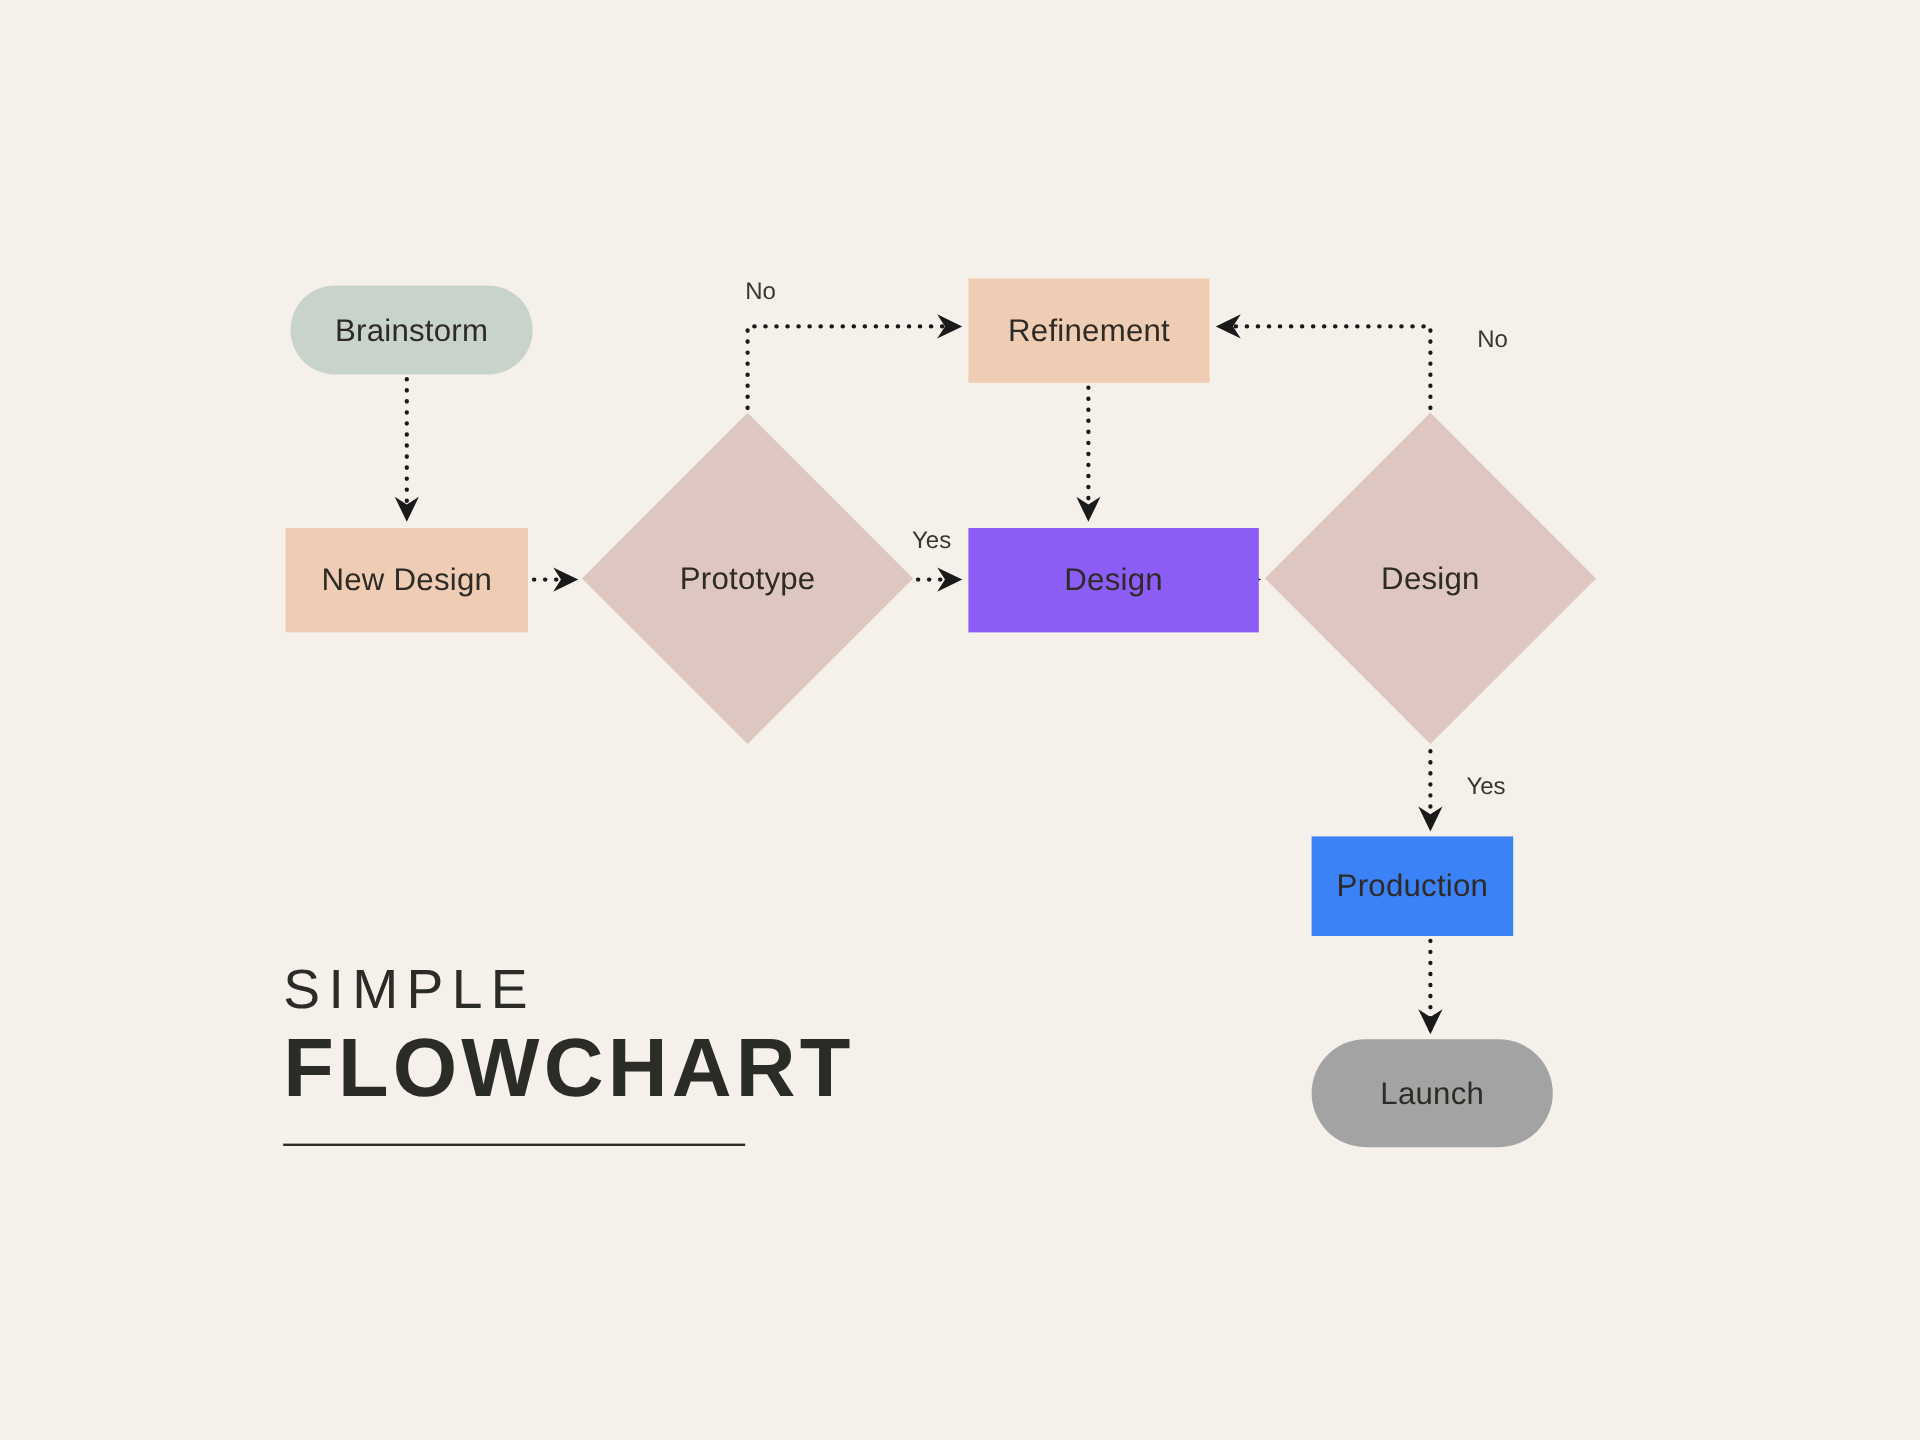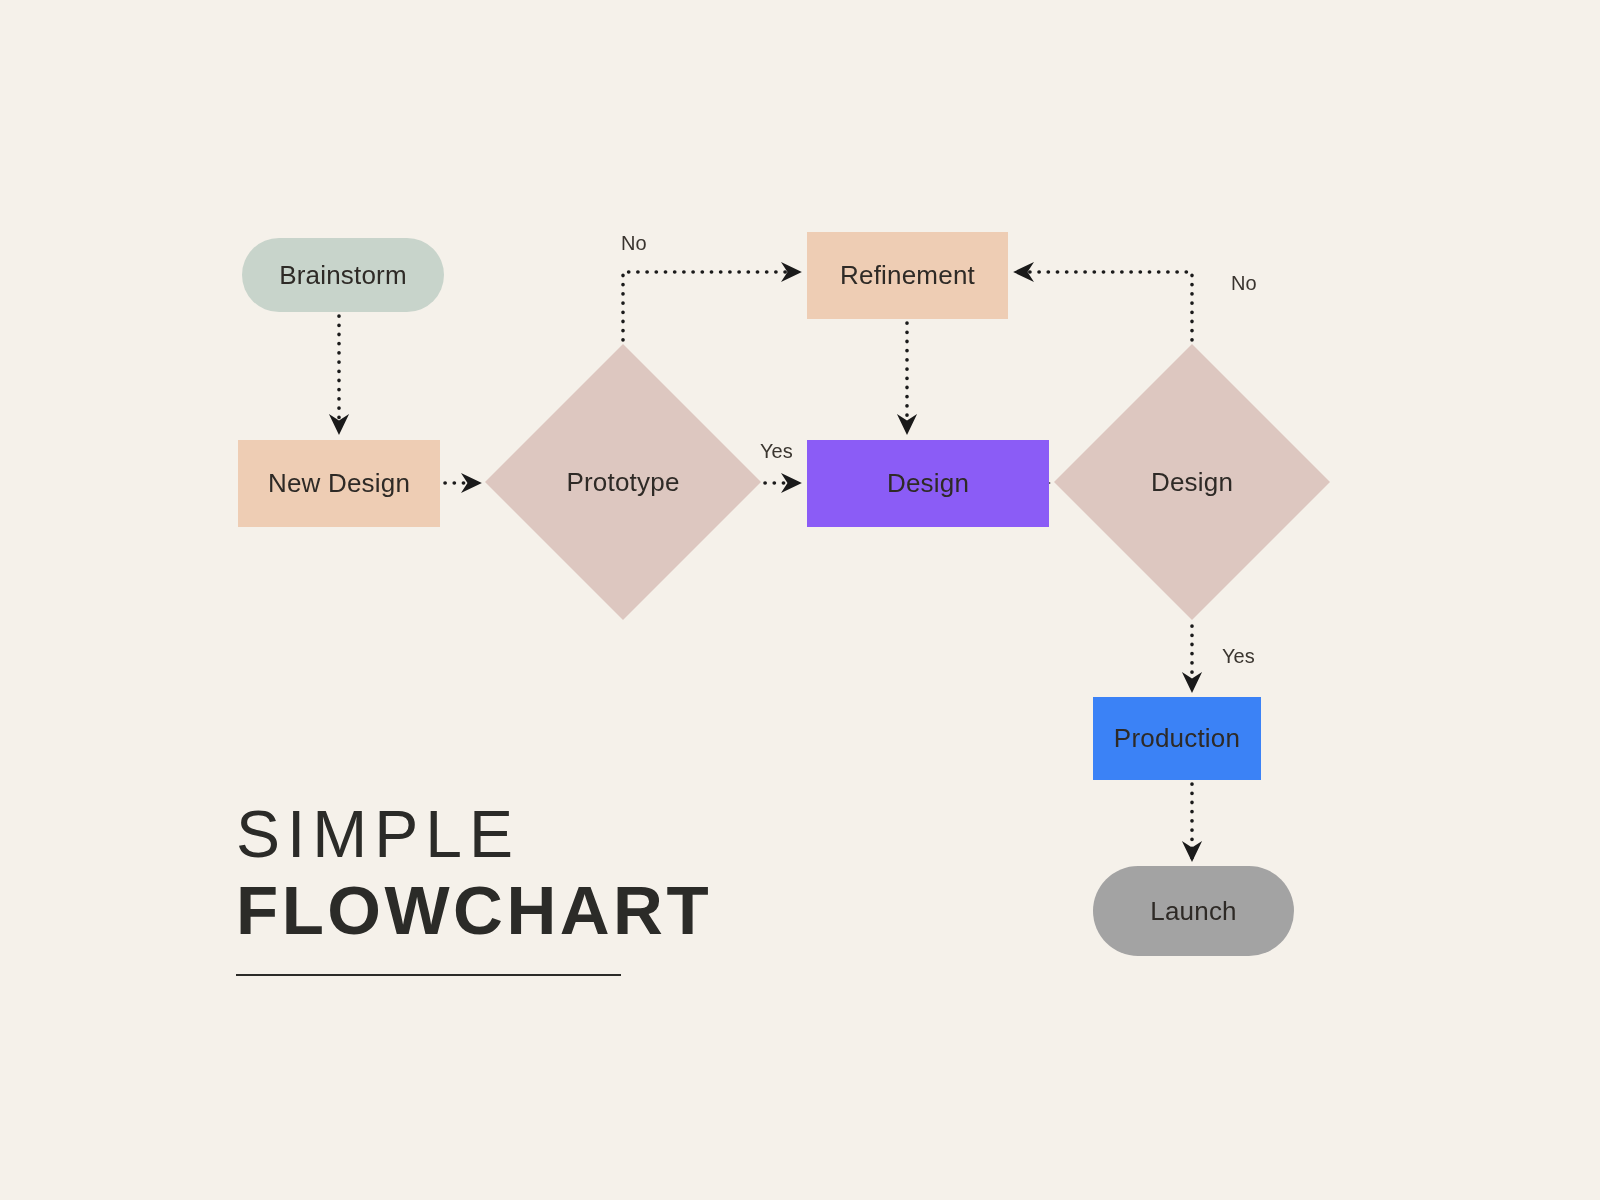--- a/index.html
+++ b/index.html
@@ -67,21 +67,21 @@
     white-space: nowrap;
     text-align: right;
   }
   #title-block {
     position: absolute;
     left: 236px;
     top: 800px;
     width: 420px;
   }
   #title-line1 {
-    font-size: 66px;
+    font-size: 46px;
     font-weight: 400;
     letter-spacing: 7px;
     color: #2b2b28;
     line-height: 1.05;
   }
   #title-line2 {
     font-size: 69px;
     font-weight: 700;
     letter-spacing: 3.5px;
     color: #2b2b28;

